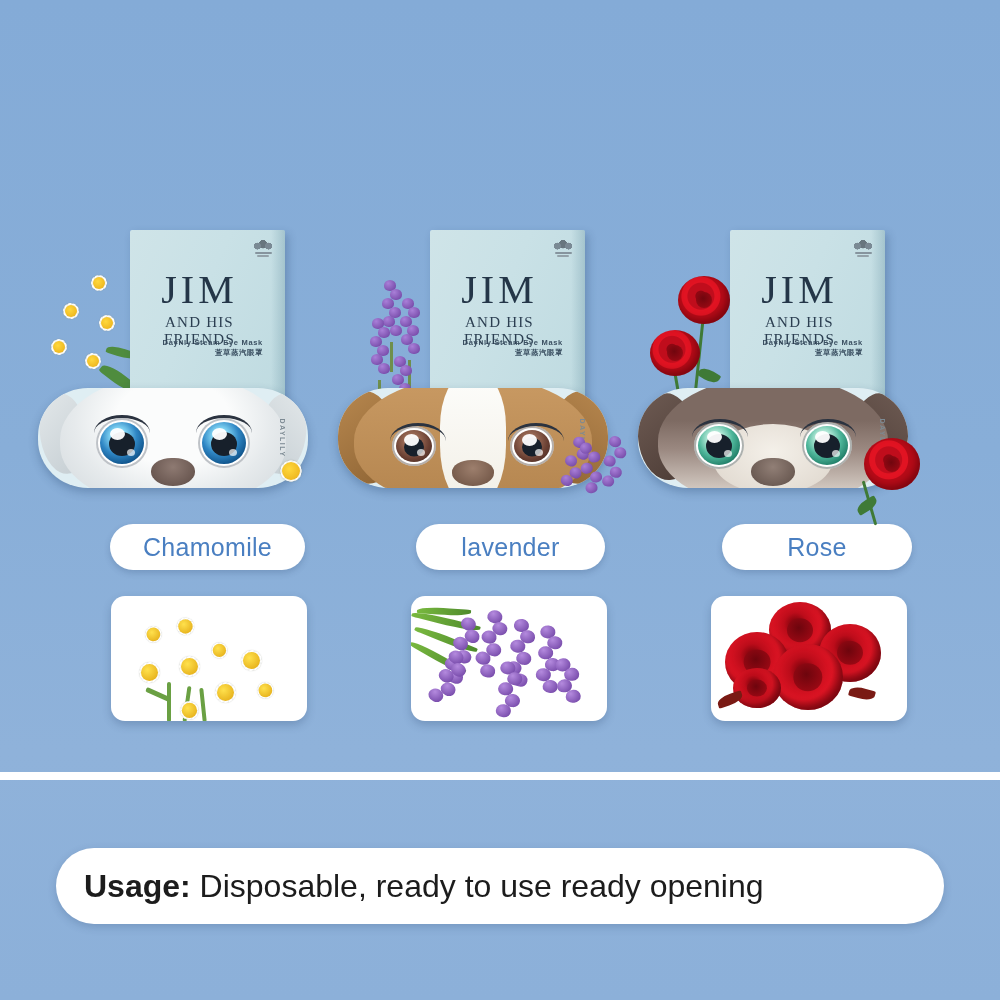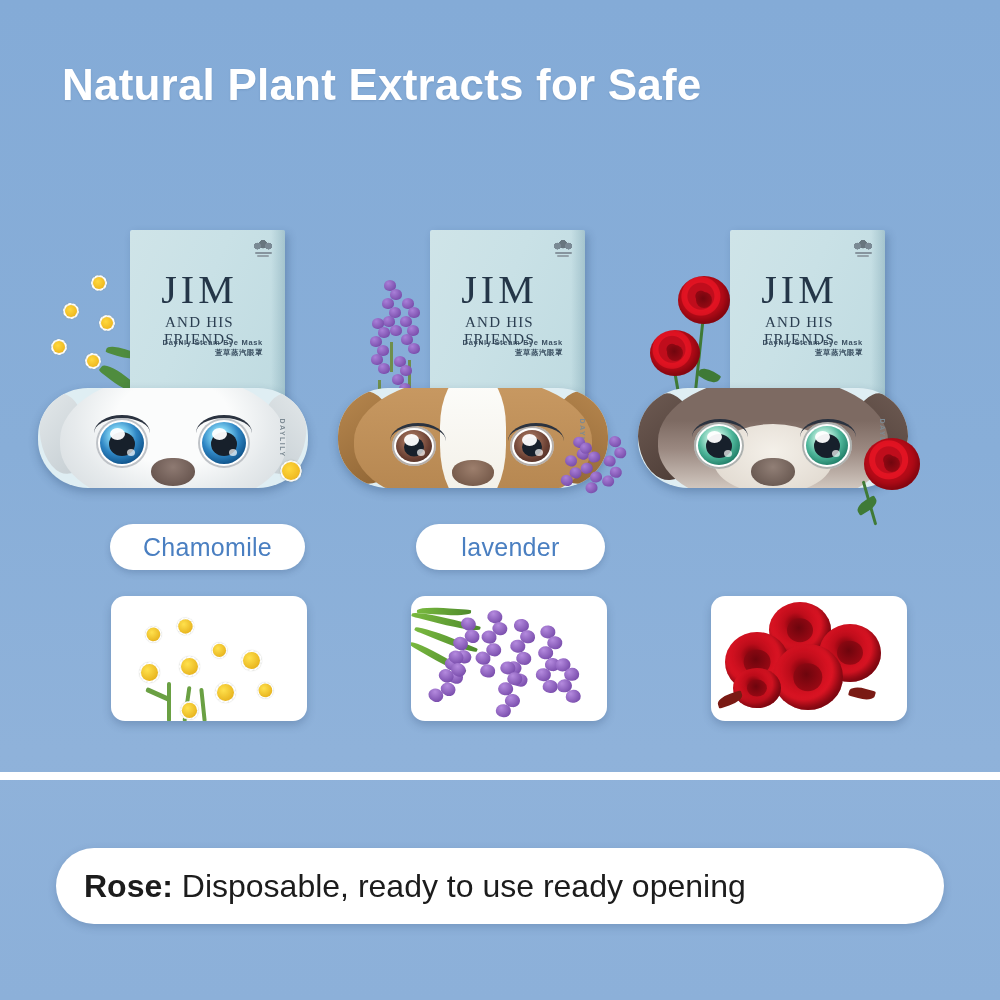--- a/index.html
+++ b/index.html
@@ -220,21 +220,20 @@
     position:absolute;left:56px;top:848px;width:888px;height:76px;background:#ffffff;
     border-radius:38px;display:flex;align-items:center;box-shadow:0 3px 8px rgba(35,65,105,.22);
   }
   .usagebar .txt{padding-left:28px;font-size:32px;color:#1c1c1c;white-space:nowrap;}
   .usagebar .txt .b{font-weight:700;}
 </style>
 </head>
 <body>
 
 <div class="headline">
-  <span>Natural Plant Extracts for Safe</span>
 </div>
 
 <div class="products">
 
   <div class="product p1">
 
     <div class="sideflowers">
       <div class="leafy" style="left:62px;top:120px;width:40px;height:12px;transform:rotate(38deg);"></div>
       <div class="leafy" style="left:54px;top:150px;width:34px;height:10px;transform:rotate(62deg);"></div>
       <div class="leafy" style="left:70px;top:96px;width:30px;height:9px;transform:rotate(18deg);"></div>
@@ -595,20 +594,21 @@
       <div class="rosestem" style="left:16px;top:52px;height:46px;transform:rotate(-16deg);"></div>
       <div class="roseleaf" style="left:4px;top:72px;transform:rotate(-30deg);"></div>
       <div class="rose" style="left:12px;top:10px;width:56px;height:52px;"></div>
     </div>
   </div>
 </div>
 
 <div class="labels">
   <div class="pill c1">Chamomile</div>
   <div class="pill c2">lavender</div>
+  <div class="pill c3">Rose</div>
 </div>
 
 <div class="cards">
 
   <div class="card c1">
     <div class="inner">
       <div class="cstem" style="left:56px;top:86px;width:4px;height:40px;"></div>
       <div class="cstem" style="left:74px;top:90px;width:4px;height:36px;transform:rotate(8deg);"></div>
       <div class="cstem" style="left:90px;top:92px;width:4px;height:34px;transform:rotate(-6deg);"></div>
       <div class="cstem" style="left:34px;top:96px;width:26px;height:5px;transform:rotate(24deg);"></div>
@@ -767,15 +767,15 @@
       <div class="roseleaf" style="left:6px;top:98px;width:26px;height:11px;background:#7a1a14;transform:rotate(-18deg);"></div>
       <div class="roseleaf" style="left:138px;top:92px;width:26px;height:11px;background:#7a1a14;transform:rotate(16deg);"></div>
     </div>
   </div>
 </div>
 
 <div class="divider"></div>
 
 <div class="usagebar">
   <div class="txt">
-    <span class="b">Rose:</span><span> Disposable, ready to use ready opening</span>
+    <span class="b">Usage:</span><span> Disposable, ready to use ready opening</span>
   </div>
 </div>
 
 </body></html>

